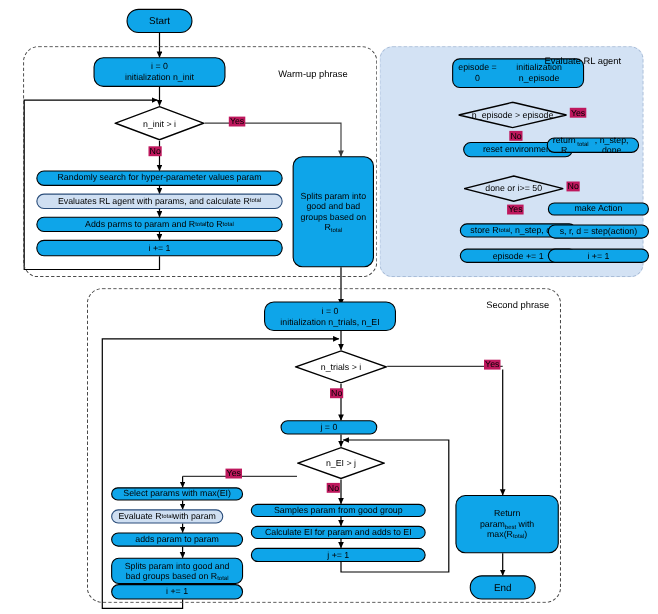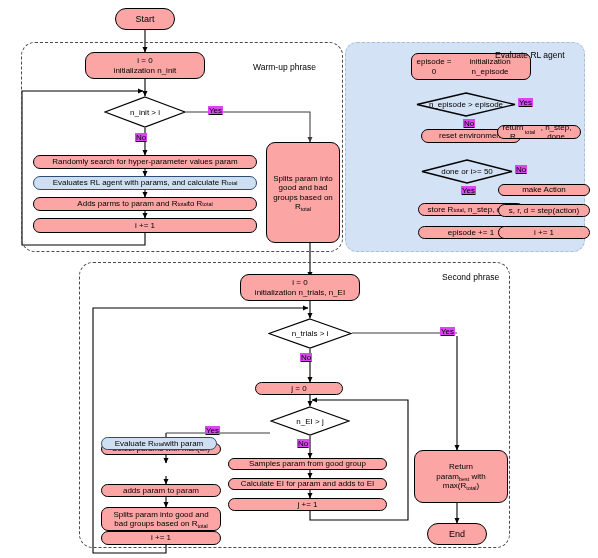--- a/index.html
+++ b/index.html
@@ -14,21 +14,21 @@
     background:#ffffff;
   }
   svg#wires{position:absolute;left:0;top:0;width:598px;height:558px;}
 
   
   .node{
     position:absolute;
     box-sizing:border-box;
     display:flex;align-items:center;justify-content:center;
     text-align:center;
-    background:#fca5a5;
+    background:#0ea5e9;
     border:1.3px solid #000;
     color:#000;
     line-height:1.18;
     padding:1px 3px;
     z-index:5;
   }
   .proc{border-radius:7px;}
   .proc-sq{border-radius:9px;}
   .term{border-radius:60px;}
   .hl{background:#cfdff2;border-color:#2a4d7a;}
@@ -55,22 +55,22 @@
   }
   .diamond .dshape{
     position:absolute;left:0;top:0;width:100%;height:100%;
   }
   .diamond .dtext{
     position:absolute;left:0;top:0;width:100%;height:100%;
     display:flex;align-items:center;justify-content:center;
     font-size:8px;color:#000;white-space:nowrap;
   }
   .edge-label{
-    position:absolute;font-size:8px;color:#000;background:#d946ef;
-    padding:0 1px;z-index:6;white-space:nowrap;text-decoration:underline;
+    position:absolute;font-size:8px;color:#000;background:#be185d;
+    padding:0 1px;z-index:6;white-space:nowrap;
   }
   .t8{font-size:8px;}
   .t9{font-size:9px;}
   sub{font-size:0.68em;line-height:0;vertical-align:-0.28em;}
 </style>
 </head>
 <body>
 
 <div id="canvas">
 
@@ -273,21 +273,21 @@
     <svg class="dshape" viewBox="0 0 80 30" xmlns="http://www.w3.org/2000/svg">
       <polygon points="40,1 79,15 40,29 1,15" fill="#fff" stroke="#000" stroke-width="1.3"></polygon>
     </svg>
     <div class="dtext">n_EI &gt; j</div>
   </div>
   <div class="edge-label" style="left:205px;top:426px;">Yes</div>
   <div class="edge-label" style="left:297px;top:439px;">No</div>
 
   <div class="node proc t8" style="left:101px;top:443px;width:120px;height:12px;">Select params with max(EI)</div>
 
-  <div class="node proc hl t8" style="left:101px;top:437px;width:116px;height:13px;">
+  <div class="node proc hl t8" style="left:101px;top:463px;width:102px;height:13px;">
     <span>Evaluate R</span>
       <sub>total</sub>
       <span> with param</span>
   </div>
 
   <div class="node proc t8" style="left:101px;top:484px;width:120px;height:13px;">adds param to param</div>
 
   <div class="node proc t8" style="left:101px;top:507px;width:120px;height:24px;flex-direction:column;">
     <span>Splits param into good and</span>
     <span><span>bad groups based on R</span><sub>total</sub></span>

